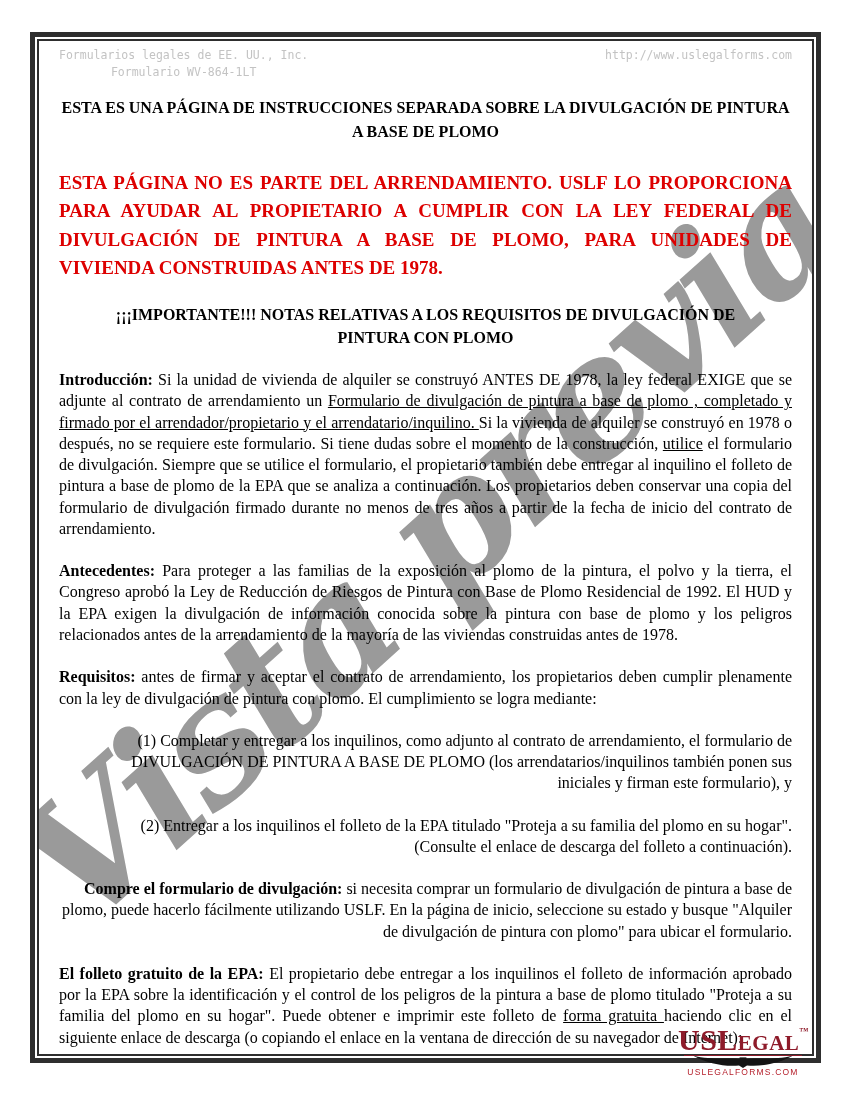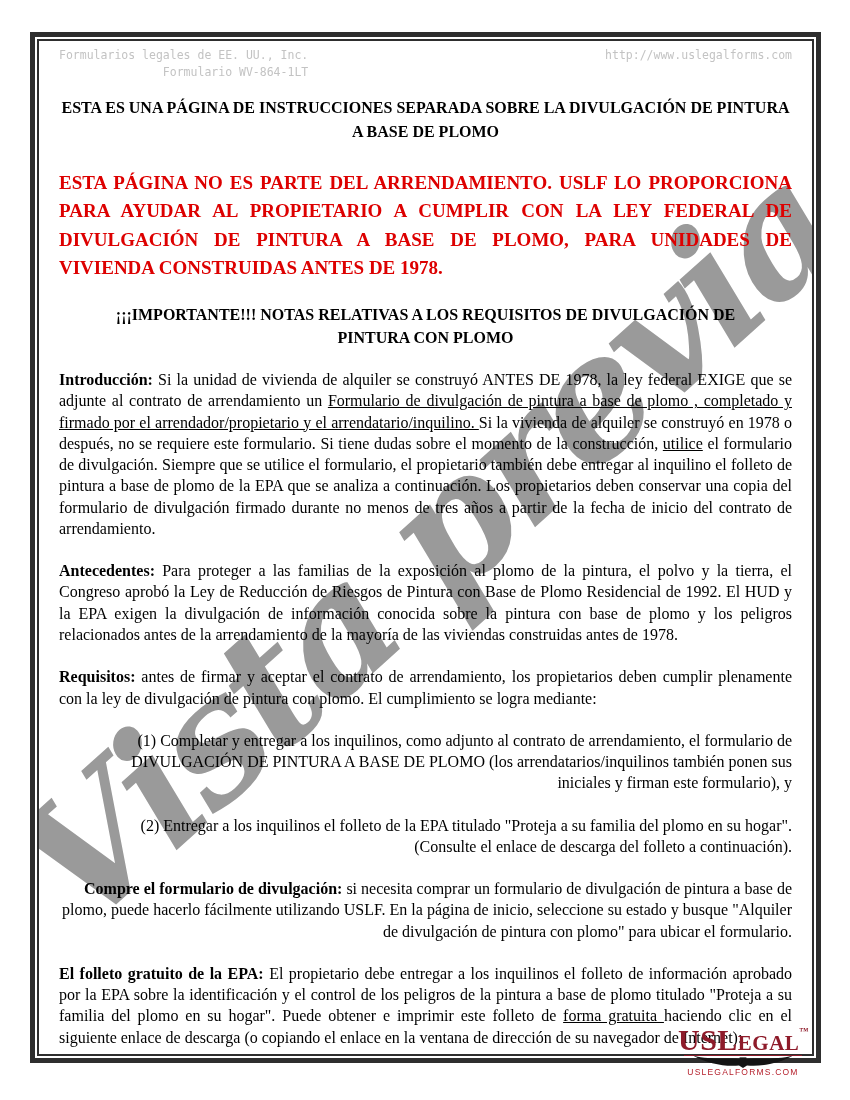--- a/index.html
+++ b/index.html
@@ -47,21 +47,21 @@
     user-select: none;
   }
 
   
   .doc-header {
     display: flex; justify-content: space-between; align-items: flex-start;
     font-family: "DejaVu Sans Mono", monospace;
     font-size: 11.5px; line-height: 1.45;
     color: #c3c3c3;
   }
-  .doc-header .left { text-align: right; }
+  .doc-header .left { text-align: center; }
   .doc-header .right { text-align: center; }
 
   .page-title {
     margin-top: 16px;
     text-align: center;
     font-weight: bold;
     font-size: 16px;
     line-height: 1.45;
     color: #000;
   }

